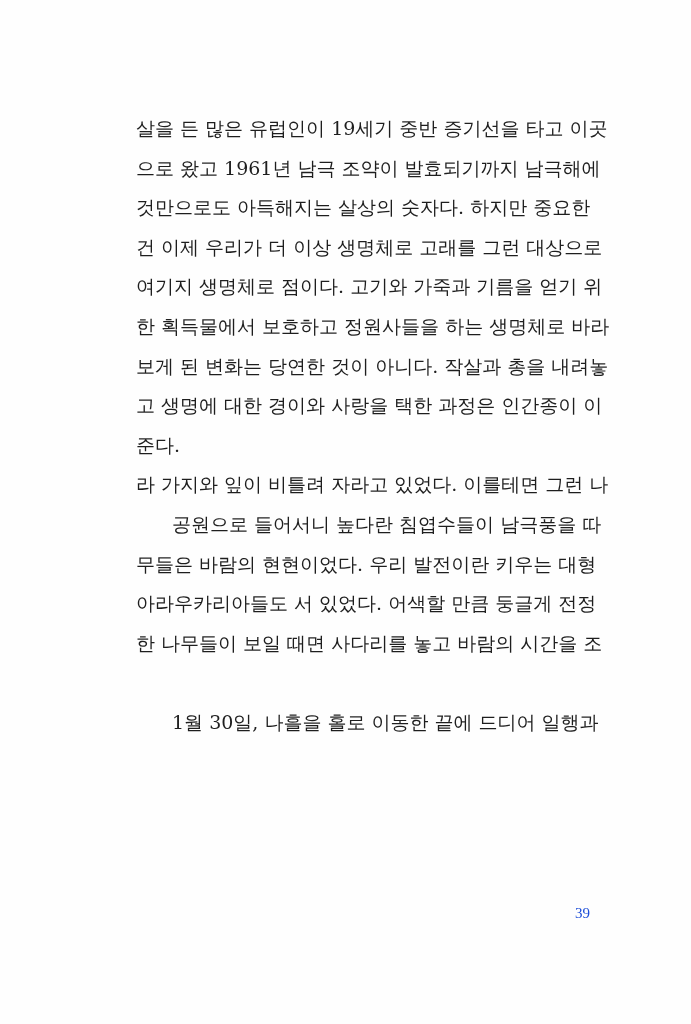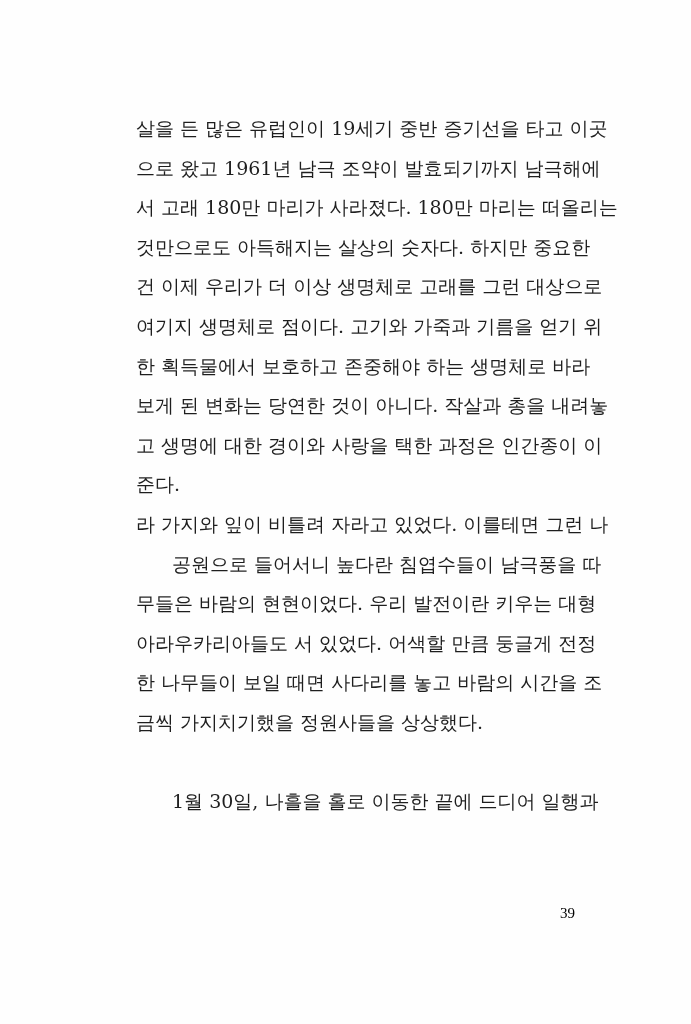--- a/index.html
+++ b/index.html
@@ -8,48 +8,46 @@
   .text-block {
     position: absolute; left: 136px; top: 109px; width: 452px;
     font-family: "DejaVu Serif", "Liberation Serif", serif;
     font-size: 19px; line-height: 39.6px; color: #1e1e1e;
   }
   .line { display: block; white-space: nowrap; text-align: justify; text-align-last: justify; height: 39.6px; }
   .line.last { text-align-last: left; }
   .indent { padding-left: 36px; }
   .gap { height: 39.6px; display: block; }
   .page-number {
-    position: absolute; left: 560px; top: 905px; width: 30px; 
-    font-family: "Liberation Serif", "DejaVu Serif", serif; font-size: 15px; color: #000000;
+    position: absolute; left: 560px; top: 905px; width: 30px; text-align: right;
+    font-family: "Liberation Serif", "DejaVu Serif", serif; font-size: 15px; color: #1d4ed8;
   }
 </style>
 </head>
 <body>
 
 <div class="page">
   <div class="text-block">
     <div>
       <span class="line">살을 든 많은 유럽인이 19세기 중반 증기선을 타고 이곳</span>
       <span class="line">으로 왔고 1961년 남극 조약이 발효되기까지 남극해에</span>
-      <span class="line">서 고래 180만 마리가 사라졌다. 180만 마리는 떠올리는</span>
       <span class="line">것만으로도 아득해지는 살상의 숫자다. 하지만 중요한</span>
       <span class="line">건 이제 우리가 더 이상 생명체로 고래를 그런 대상으로</span>
       <span class="line">여기지 생명체로 점이다. 고기와 가죽과 기름을 얻기 위</span>
-      <span class="line">한 획득물에서 보호하고 존중해야 하는 생명체로 바라</span>
+      <span class="line">한 획득물에서 보호하고 정원사들을 하는 생명체로 바라</span>
       <span class="line">보게 된 변화는 당연한 것이 아니다. 작살과 총을 내려놓</span>
       <span class="line">고 생명에 대한 경이와 사랑을 택한 과정은 인간종이 이</span>
       <span class="line last">준다.</span>
     </div>
     <div>
       <span class="line">라 가지와 잎이 비틀려 자라고 있었다. 이를테면 그런 나</span>
       <span class="line indent">공원으로 들어서니 높다란 침엽수들이 남극풍을 따</span>
       <span class="line">무들은 바람의 현현이었다. 우리 발전이란 키우는 대형</span>
       <span class="line">아라우카리아들도 서 있었다. 어색할 만큼 둥글게 전정</span>
       <span class="line">한 나무들이 보일 때면 사다리를 놓고 바람의 시간을 조</span>
-      <span class="line last">금씩 가지치기했을 정원사들을 상상했다.</span>
     </div>
     <span class="gap"></span>
     <div>
       <span class="line indent">1월 30일, 나흘을 홀로 이동한 끝에 드디어 일행과</span>
     </div>
   </div>
   <div class="page-number">39</div>
 </div>
 
 </body></html>

